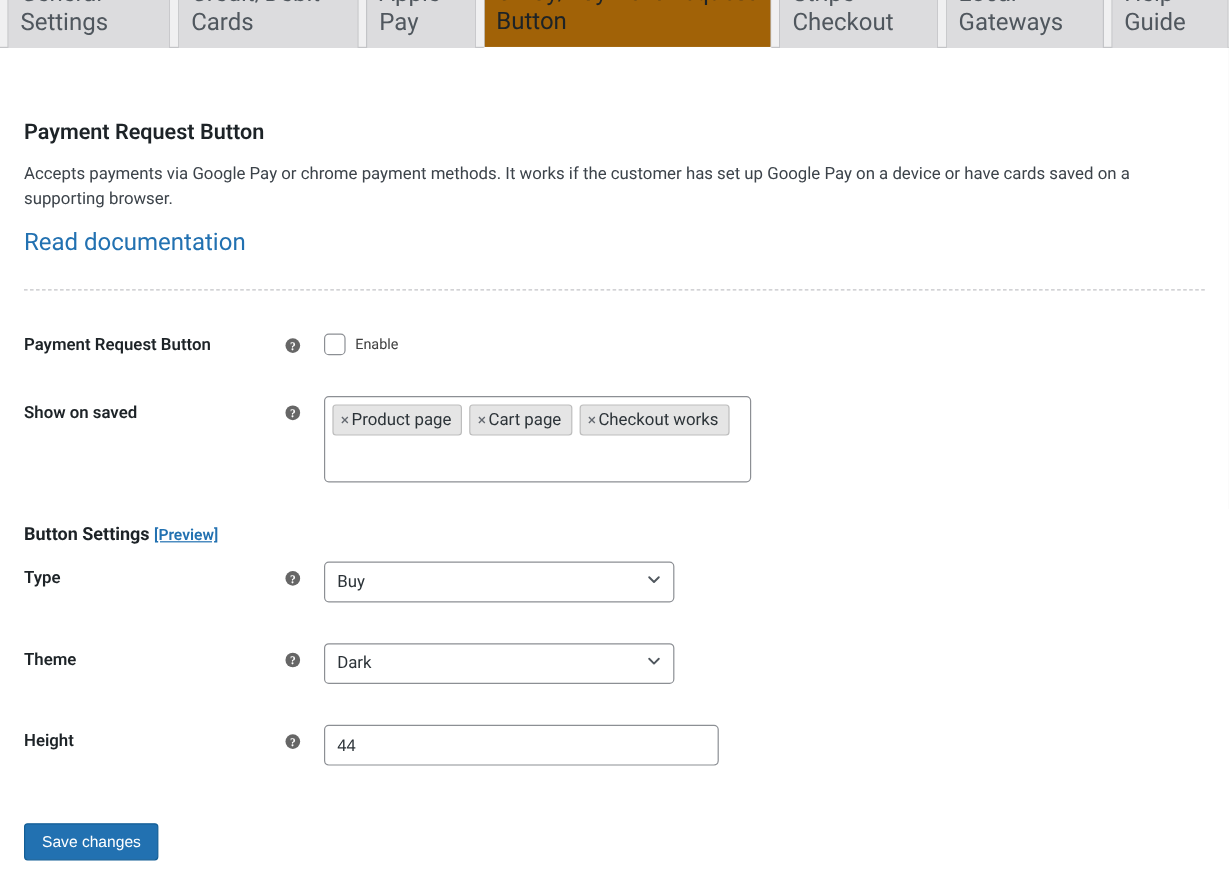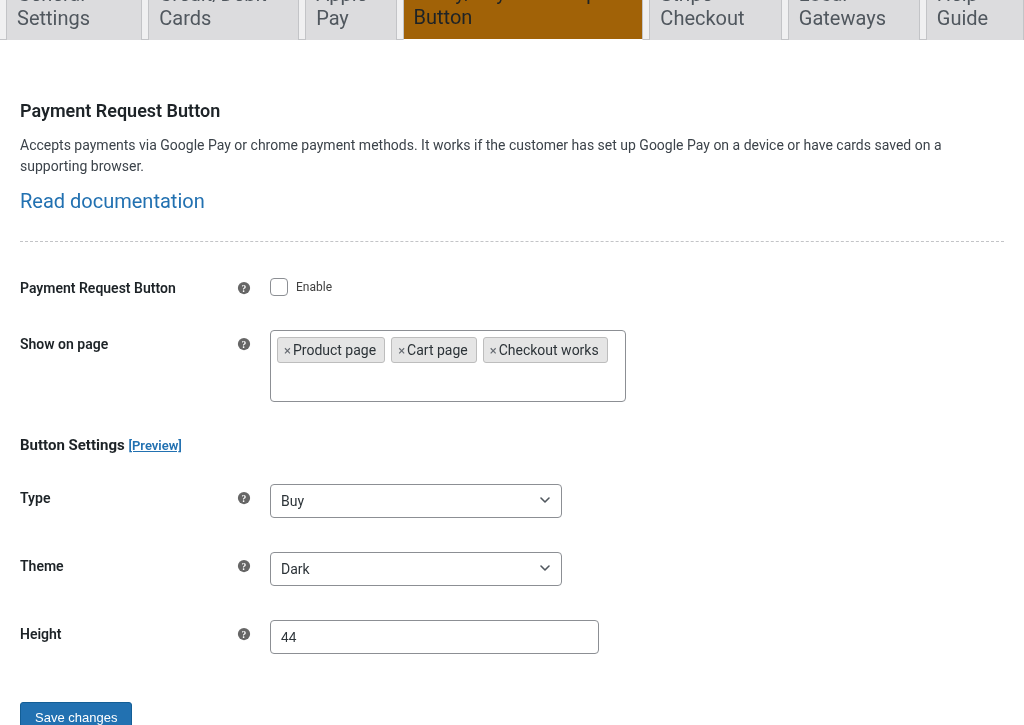--- a/index.html
+++ b/index.html
@@ -136,21 +136,21 @@
       font-size: 13px;
       color: #646970;
       cursor: pointer;
       line-height: 1;
     }
     .subhead {
       font-size: 15px;
       font-weight: 700;
       color: #1d2327;
       margin-top: 8px;
-      margin-bottom: 30px;
+      margin-bottom: 14px;
     }
     .subhead .preview-link {
       color: #2271b1;
       text-decoration: underline;
       font-weight: 600;
       font-size: 13px;
       cursor: pointer;
     }
     .select {
       width: 292px;
@@ -230,21 +230,21 @@
       <div class="checkbox-wrap">
         <div class="checkbox"></div>
         <span class="checkbox-label">Enable</span>
       </div>
     </div>
   </div>
 
   
   <div class="form-row">
     <div class="form-label">
-      <span>Show on page</span>
+      <span>Show on saved</span>
       <span class="help-icon">
         <svg width="14" height="14" viewBox="0 0 16 16">
             <circle cx="8" cy="8" r="7" fill="#666"></circle>
             <text x="8" y="12" text-anchor="middle" font-size="11" fill="#fff" font-family="serif" font-weight="bold">?</text>
           </svg>
       </span>
     </div>
     <div class="form-field">
       <div class="multiselect">
         <span class="chip">

